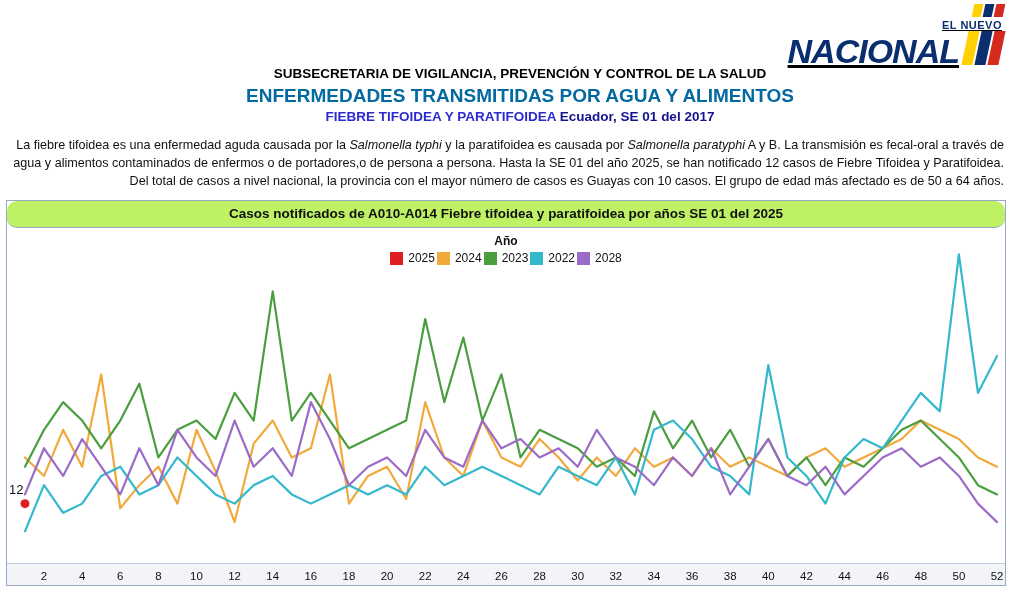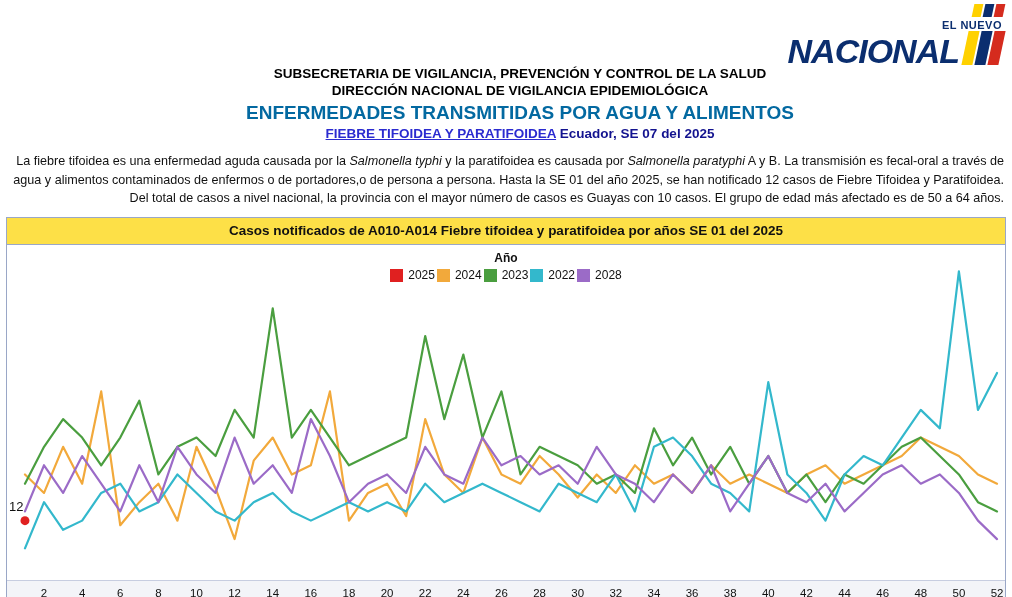--- a/index.html
+++ b/index.html
@@ -28,20 +28,21 @@
     letter-spacing: -0.3px;
     margin-top: 14px;
     display: inline-block;
   }
   .logo {
     position: absolute;
     right: 8px;
     top: 4px;
     width: 224px;
     height: 58px;
+    text-decoration: underline;
   }
   .logo-top {
     text-align: right;
     font-size: 11px;
     font-weight: bold;
     font-family: "Liberation Sans", sans-serif;
     color: #0b2e6f;
     letter-spacing: 0.5px;
     padding-right: 2px;
   }
@@ -86,47 +87,48 @@
     transform: skewX(-12deg);
     margin-left: 2px;
   }
 
   
   .titles { text-align: center; line-height: 1.25; margin-top: 2px; padding-left: 28px; }
   .t1 { font-size: 13.5px; font-weight: bold; color: #000; }
   .t2 { font-size: 13.5px; font-weight: bold; color: #000; }
   .t3 { font-size: 19px; font-weight: bold; color: #0369a1; margin-top: 1px; }
   .t4 { font-size: 13.5px; font-weight: bold; color: #2b2bd0; margin-top: 1px; }
-  .t4 .underline { text-decoration: underline; }
+  .t4 .underline { }
   .t4 .dark { color: #13138f; }
 
   
   .para {
     margin: 10px 8px 0 8px;
     font-size: 12.6px;
     line-height: 1.45;
     text-align: right;
     color: #111;
   }
   .para i { font-style: italic; }
 
   
   .card {
     margin: 10px 6px 0 6px;
     border: 1px solid #9aa7c7;
     background: #ffffff;
   }
   .card-title {
-    background: #fde047;
+    background: #bef264;
     border-bottom: 1px solid #9aa7c7;
     text-align: center;
     font-size: 13.5px;
     font-weight: bold;
     padding: 5px 0 6px 0;
     color: #111;
+    border-radius: 10px;
   }
   .plot-wrap {
     position: relative;
     height: 335px;
     background: #fff;
   }
   svg.plot { display: block; width: 100%; height: 100%; }
 
   
   .legend {
@@ -176,24 +178,23 @@
         <span class="y"></span>
           <span class="b"></span>
           <span class="r"></span>
       </div>
     </div>
   </div>
 </div>
 
 <div class="titles">
   <div class="t1">SUBSECRETARIA DE VIGILANCIA, PREVENCIÓN Y CONTROL DE LA SALUD</div>
-  <div class="t2">DIRECCIÓN NACIONAL DE VIGILANCIA EPIDEMIOLÓGICA</div>
   <div class="t3">ENFERMEDADES TRANSMITIDAS POR AGUA Y ALIMENTOS</div>
   <div class="t4">
-    <span class="underline">FIEBRE TIFOIDEA Y PARATIFOIDEA</span><span class="dark"> Ecuador, SE 07 del 2025</span>
+    <span class="underline">FIEBRE TIFOIDEA Y PARATIFOIDEA</span><span class="dark"> Ecuador, SE 01 del 2017</span>
   </div>
 </div>
 
 <div class="para">
   <span>La fiebre tifoidea es una enfermedad aguda causada por la </span><i>Salmonella typhi</i><span> y la paratifoidea es causada por </span><i>Salmonella paratyphi</i><span> A y B. La transmisión es fecal-oral a través de agua y alimentos contaminados  de enfermos o de portadores,o de persona a persona. Hasta la SE 01 del año 2025, se han notificado 12 casos de Fiebre Tifoidea y Paratifoidea. Del total de casos a nivel nacional, la provincia con el mayor número de casos es Guayas con 10 casos. El grupo de edad más afectado es de 50 a 64 años.</span>
 </div>
 
 <div class="card">
   <div class="card-title">Casos notificados de A010-A014 Fiebre tifoidea y paratifoidea por años SE 01 del 2025</div>
 

